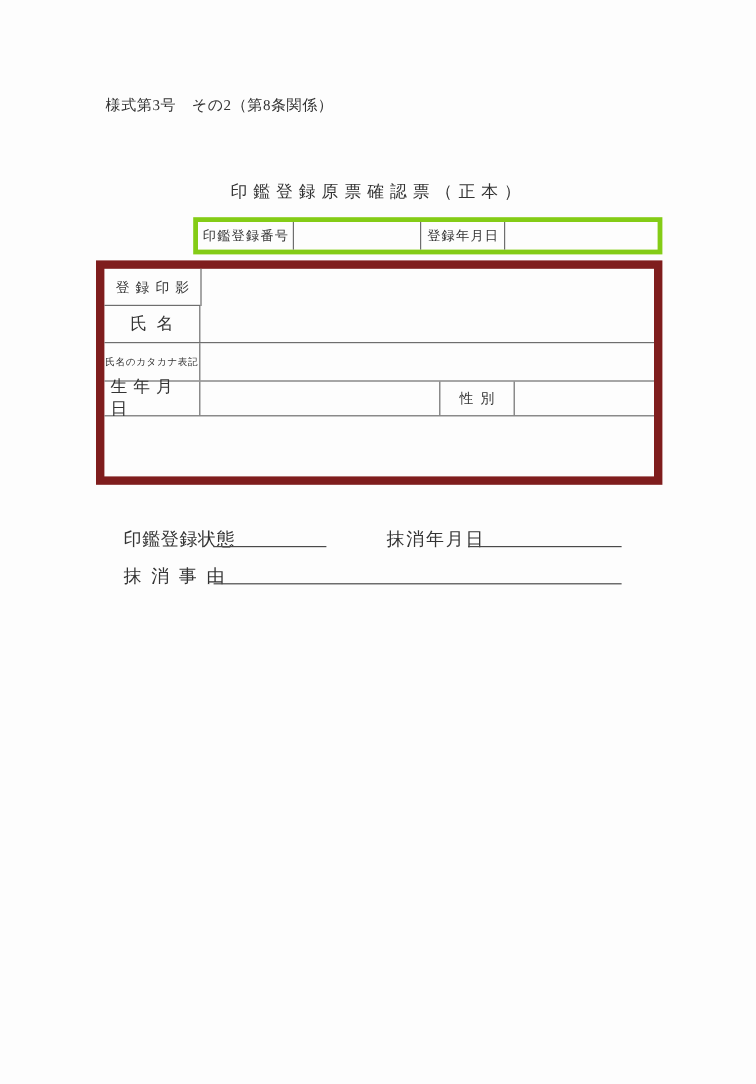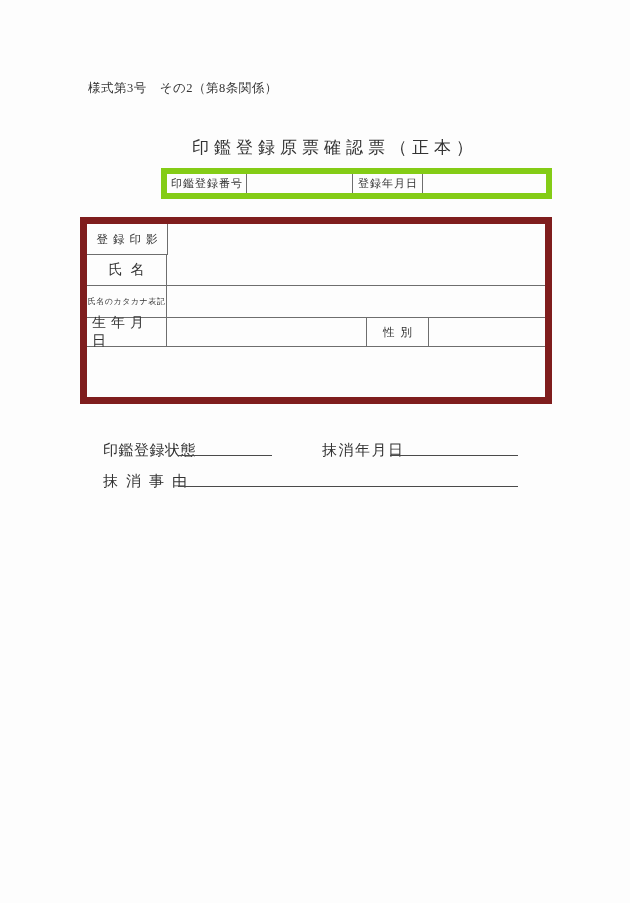--- a/index.html
+++ b/index.html
@@ -20,35 +20,35 @@
     left: 88px;
     top: 81px;
     font-size: 12.5px;
     line-height: 1.2;
     letter-spacing: 0.5px;
     white-space: nowrap;
   }
   .title {
     position: absolute;
     left: 192px;
-    top: 139px;
-    font-size: 17px;
+    top: 153px;
+    font-size: 14px;
     line-height: 1.1;
     letter-spacing: 5px;
     white-space: nowrap;
   }
 
   
   .reg-table {
     position: absolute;
     left: 161px;
-    top: 168px;
+    top: 181px;
     width: 391px;
     height: 31px;
-    border: 6px solid #84cc16;
+    border: 4px solid #84cc16;
     display: flex;
   }
   .cell {
     border-right: 1px solid #6e6e6e;
     display: flex;
     align-items: center;
     justify-content: center;
   }
   .cell.no-r { border-right: none; }
   .reg-num-label  { width: 80px;  font-size: 11px; letter-spacing: 1px; padding-left: 1px; }

